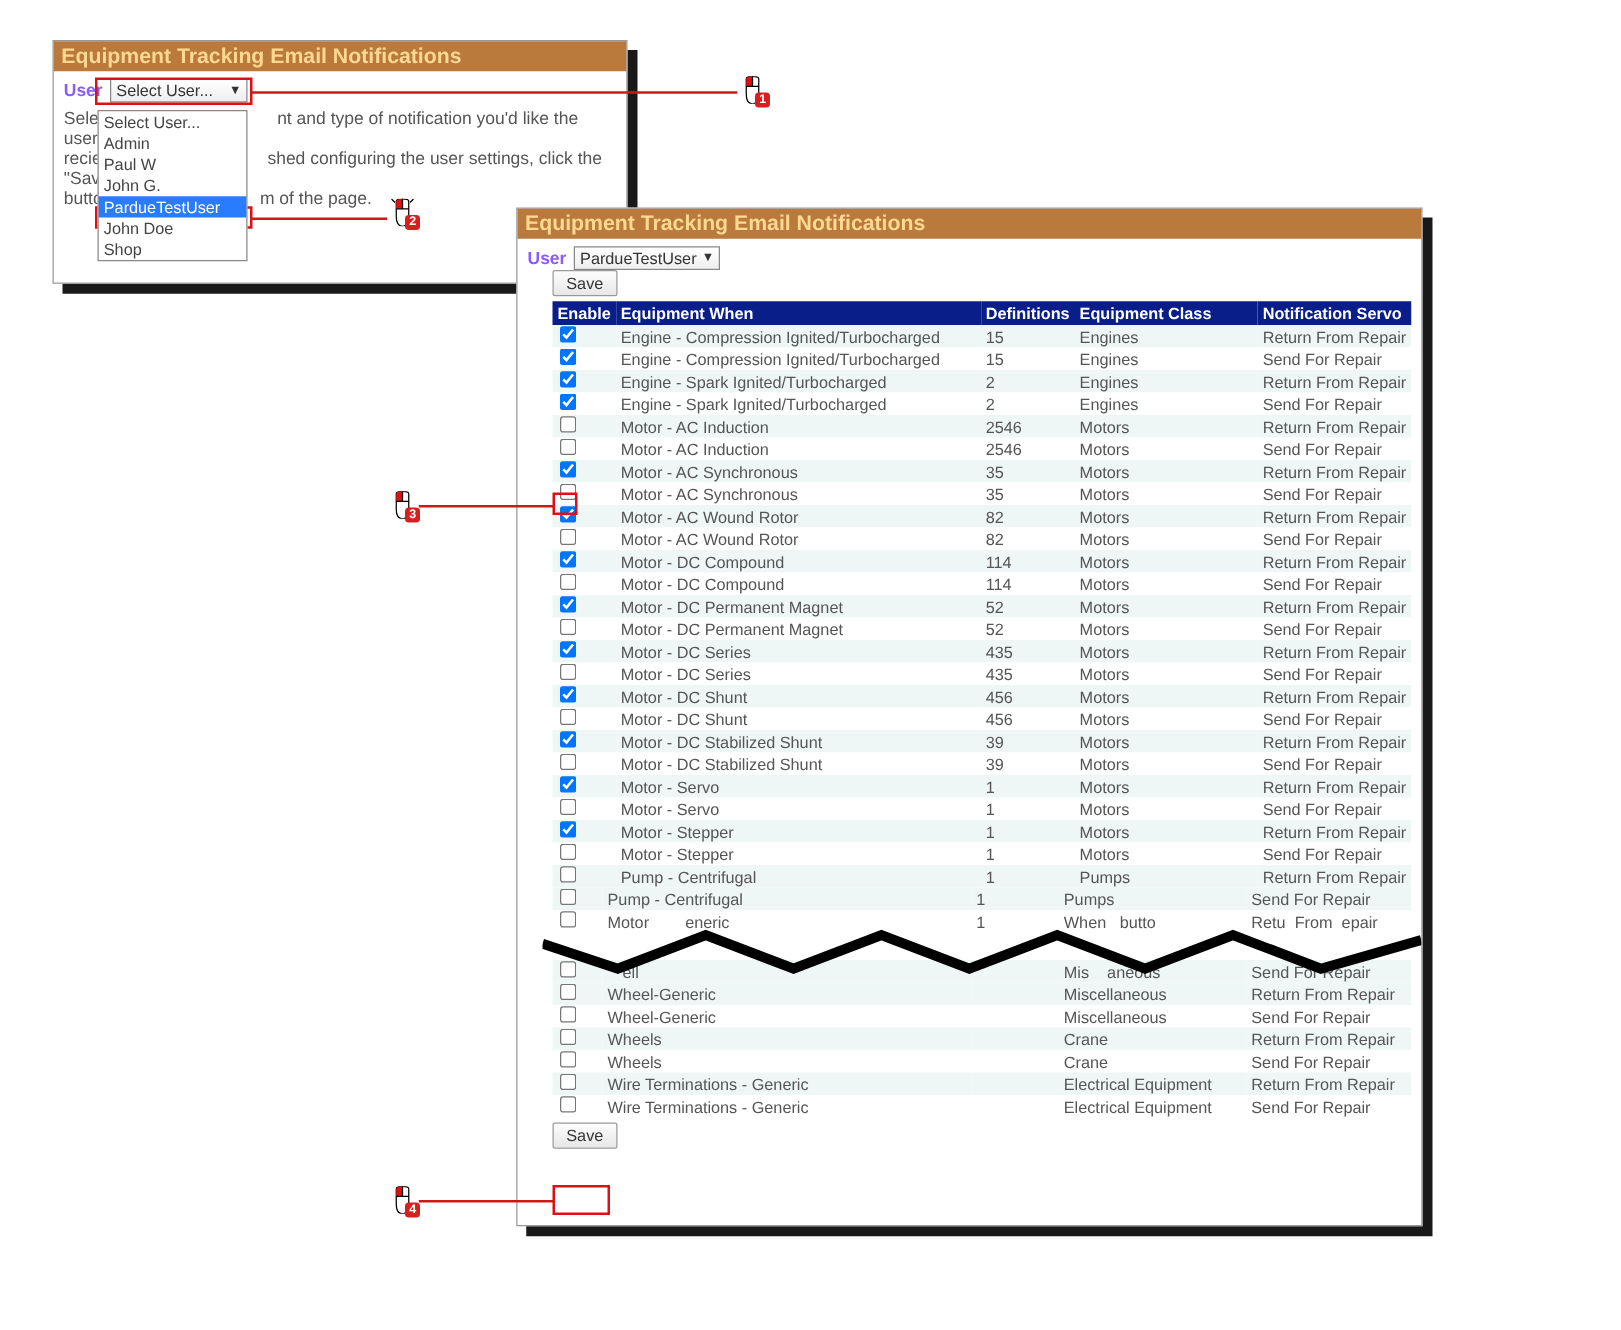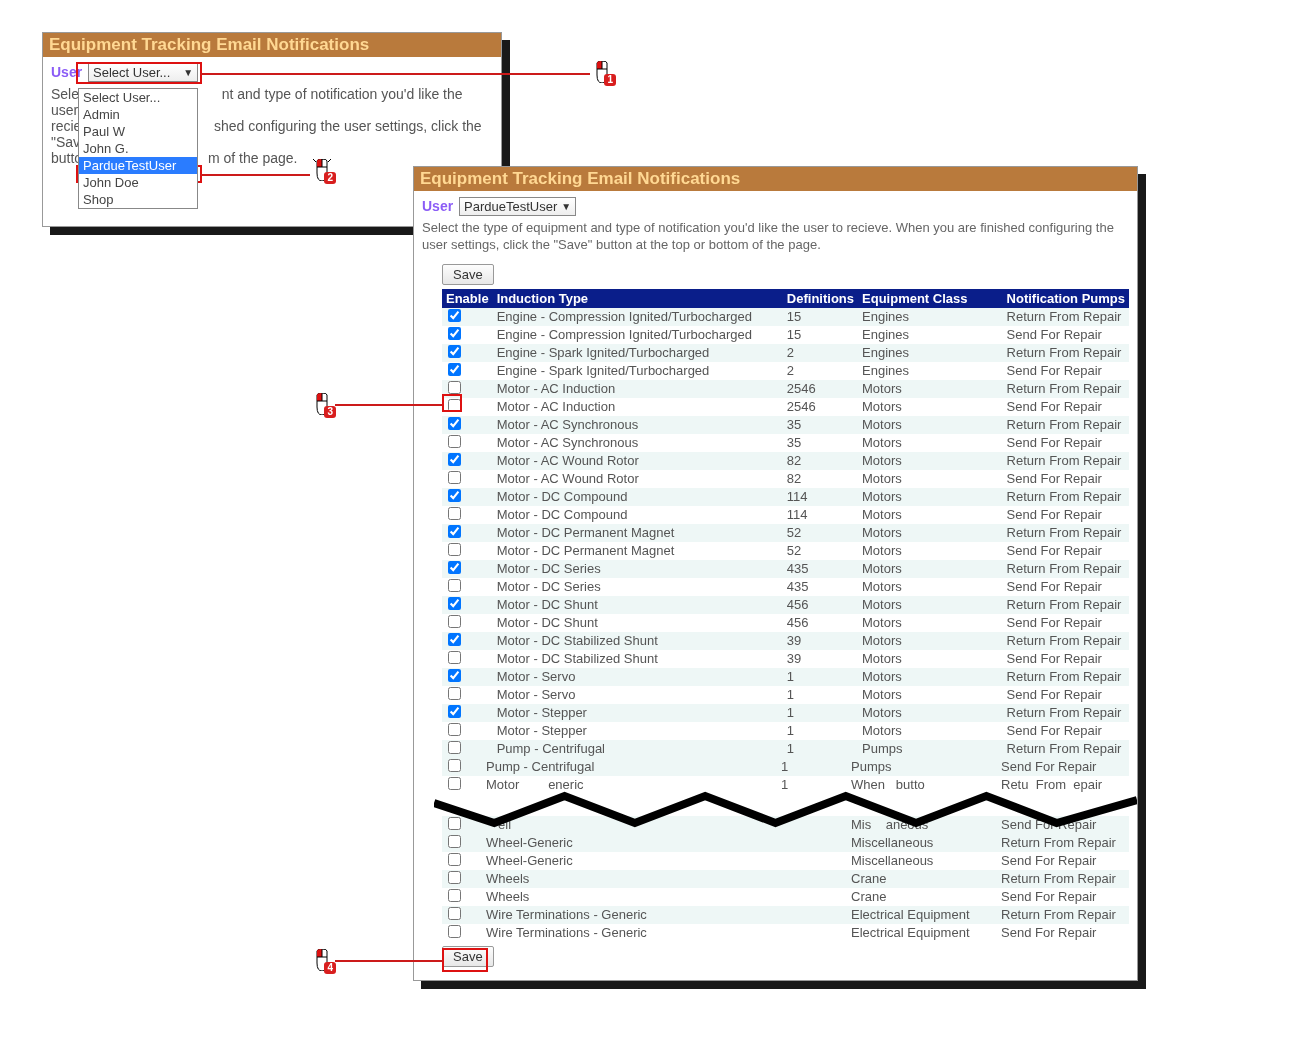--- a/index.html
+++ b/index.html
@@ -255,32 +255,31 @@
 <div class="panel panel-2">
   <div class="title-bar">Equipment Tracking Email Notifications</div>
   <div class="p2-body">
     <div>
       <span class="user-label">User</span>
       <span class="select-box">
         <span>PardueTestUser</span>
         <span class="caret">▼</span>
       </span>
     </div>
-    <div class="instr">Select the type of equipment and type of notification you'd like the user to recieve. When you are finished configuring the user settings, click the "Save" button at the top or bottom of the page.</div>
 
     <div style="padding-left:20px;">
       <span class="btn">Save</span>
       <table class="grid">
         <thead>
           <tr>
             <th>Enable</th>
-            <th>Induction Type</th>
+            <th>Equipment When</th>
             <th>Definitions</th>
             <th>Equipment Class</th>
-            <th>Notification Pumps</th>
+            <th>Notification Servo</th>
           </tr>
         </thead>
         <tbody id="tbody-top">
             <tr>
               <td class="enable-col"><input type="checkbox" checked="" style=""></td>
               <td style="width: 295px;">Engine - Compression Ignited/Turbocharged</td>
               <td style="width: 70px;">15</td>
               <td style="width: 150px;">Engines</td>
               <td>Return From Repair</td>
             </tr>

